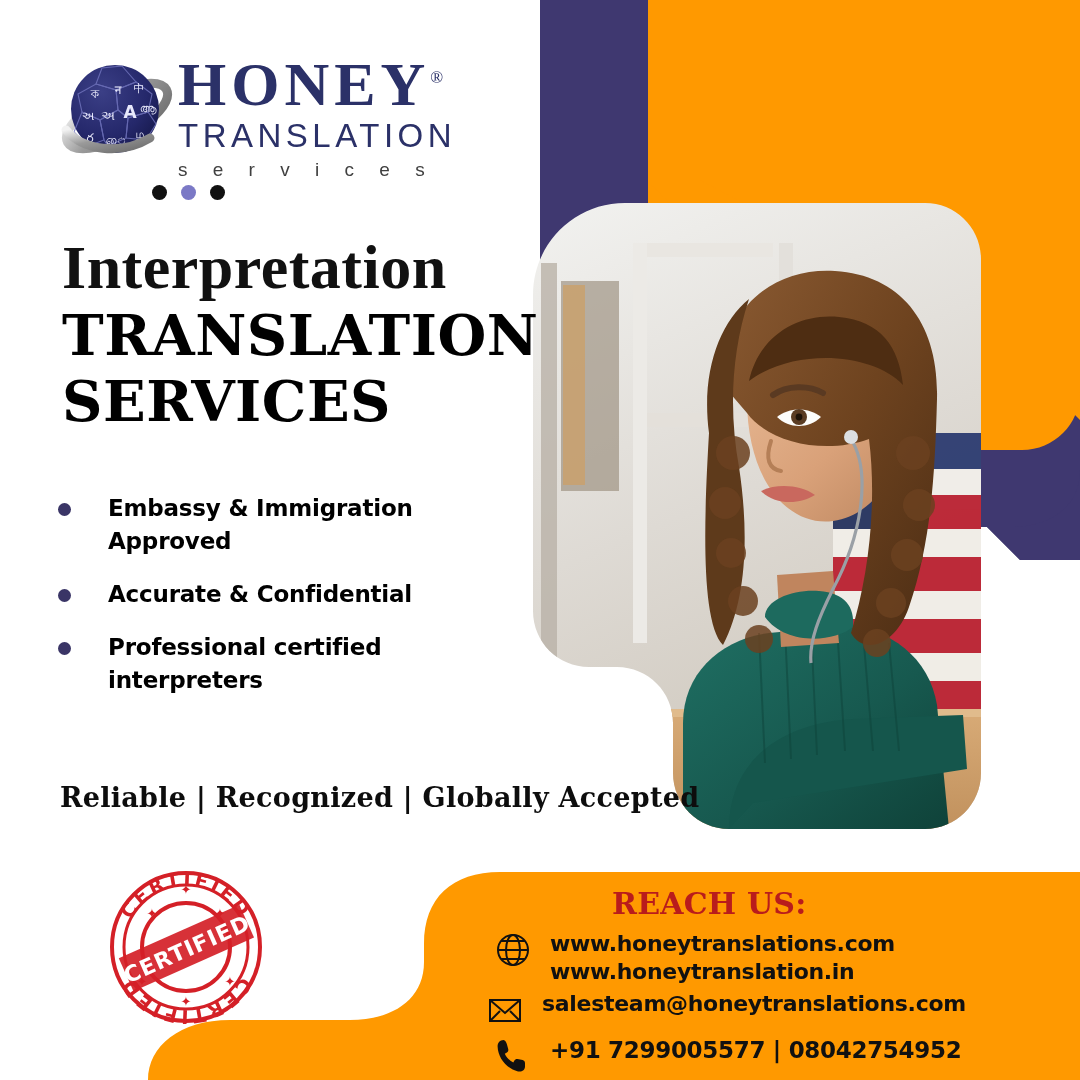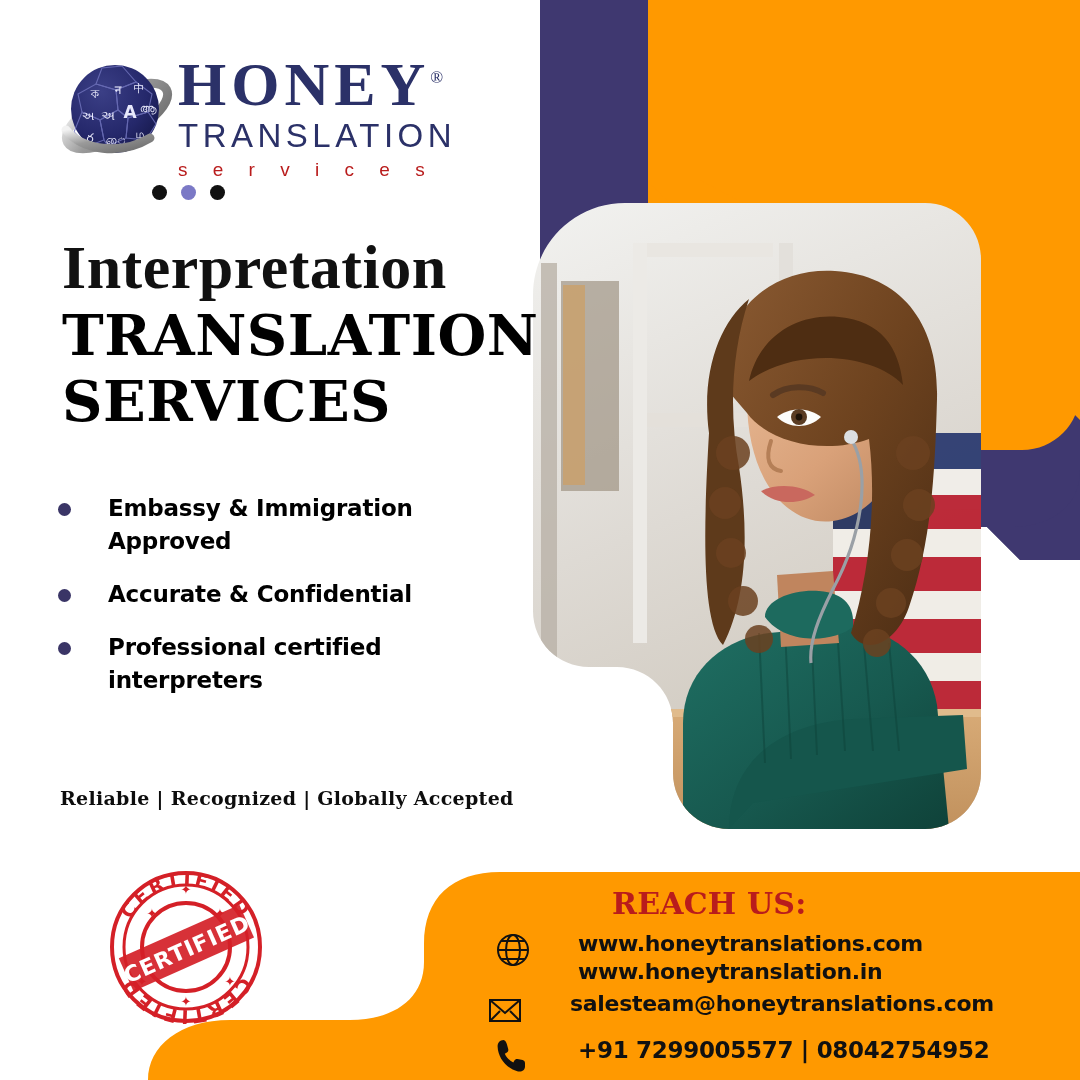--- a/index.html
+++ b/index.html
@@ -27,21 +27,21 @@
     font-size:17px;vertical-align:super;letter-spacing:0;font-weight:400;
   }
   .logo-translation{
     font-family:"Liberation Sans",sans-serif;
     font-size:33px;line-height:40px;font-weight:400;letter-spacing:4.5px;
     color:#2b3168;display:block;
   }
   .logo-services{
     font-family:"Liberation Sans",sans-serif;
     font-size:19px;line-height:28px;font-weight:400;letter-spacing:10px;
-    color:#b91c1c;display:block;
+    color:#404040;display:block;
   }
   #logo-dots{position:absolute;left:152px;top:185px;display:flex;gap:14px;align-items:center;}
   .dot{width:15px;height:15px;border-radius:50%;}
 
   
   #headline{position:absolute;left:62px;top:232px;width:470px;}
   .h-script{
     font-family:"Liberation Serif",serif;
     font-size:62px;line-height:70px;font-weight:700;color:#111111;
     letter-spacing:0.5px;display:block;
@@ -62,38 +62,38 @@
   .bullet-text{
     font-family:"DejaVu Sans",sans-serif;
     font-size:23px;line-height:33px;font-weight:700;color:#000000;
     letter-spacing:-0.2px;max-width:400px;
   }
 
   
   #tagline{
     position:absolute;left:60px;top:781px;
     font-family:"DejaVu Serif",serif;
-    font-size:19px;line-height:34px;font-weight:700;color:#0d0d0d;
+    font-size:27px;line-height:34px;font-weight:700;color:#0d0d0d;
     letter-spacing:0.3px;white-space:nowrap;
   }
 
   
   #photo{position:absolute;left:533px;top:203px;width:448px;height:626px;}
 
   
   #stamp{position:absolute;left:106px;top:868px;width:160px;height:158px;}
 
   
   #reach-heading{
     position:absolute;left:612px;top:886px;
     font-family:"DejaVu Serif",serif;
     font-size:30px;line-height:36px;font-weight:700;color:#b91c1c;
     letter-spacing:0.2px;
   }
-  .contact-row{position:absolute;display:flex;align-items:flex-start;gap:28px;}
+  .contact-row{position:absolute;display:flex;align-items:flex-start;}
   .c-icon{width:40px;height:40px;flex:0 0 auto;margin-right:17px;}
   .c-text{
     font-family:"DejaVu Sans",sans-serif;
     font-size:22px;line-height:28px;font-weight:700;color:#111111;
     letter-spacing:-0.3px;white-space:nowrap;
   }
   #row-web{left:493px;top:930px;}
   #row-mail{left:485px;top:990px;}
   #row-phone{left:493px;top:1036px;}
   #row-phone .c-text{font-size:23px;}

